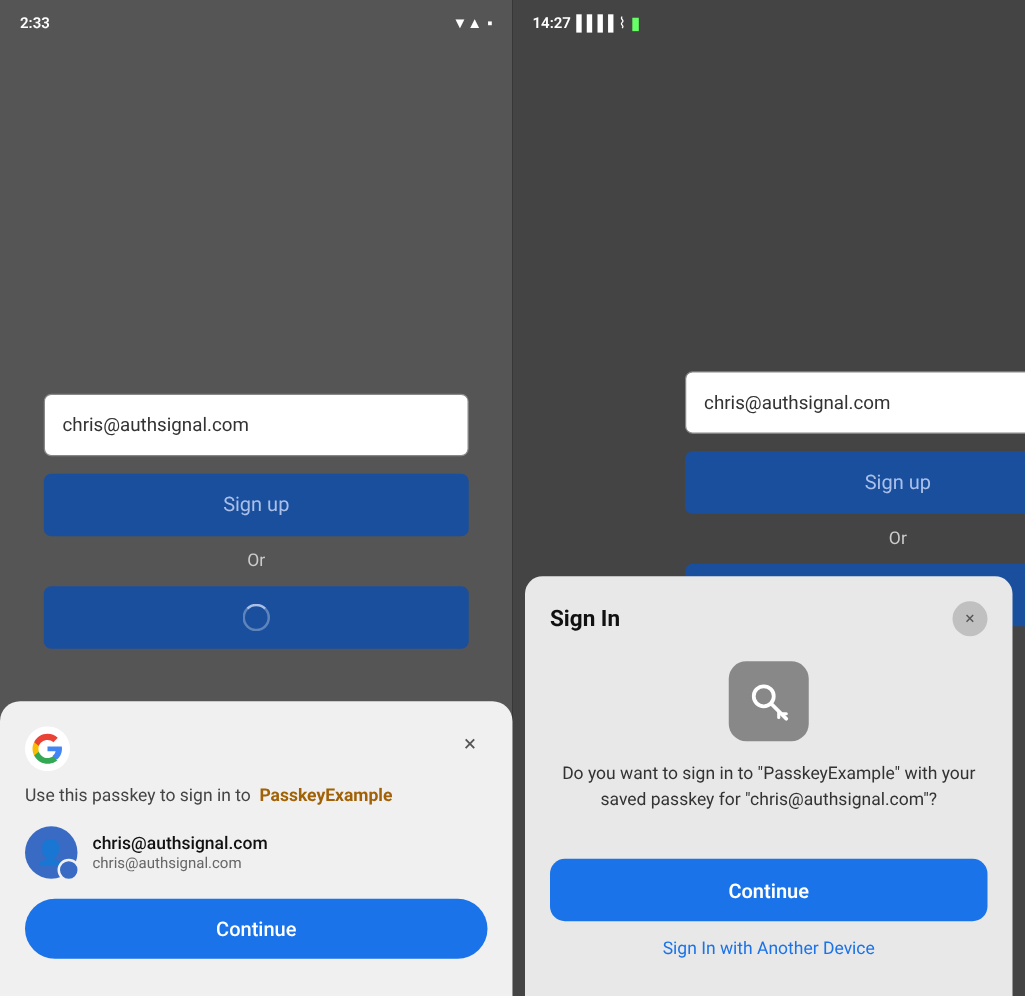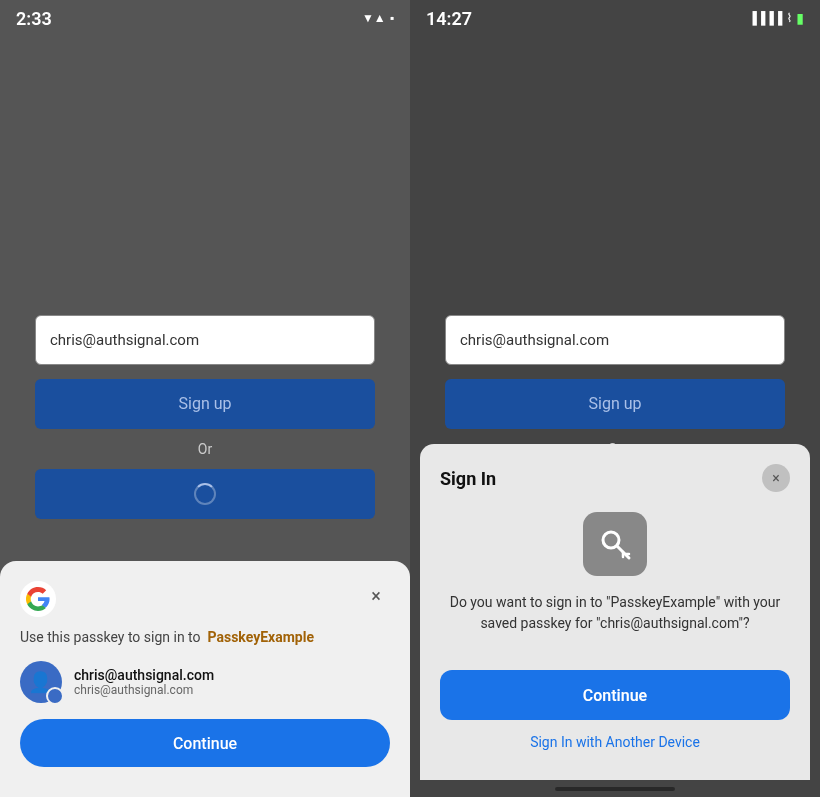--- a/index.html
+++ b/index.html
@@ -22,34 +22,34 @@
       flex-direction: column;
     }
 
     
     .phone-right {
       width: 410px;
       height: 797px;
       background: #444;
       position: relative;
       display: flex;
-      flex-direction: column;
+      flex-direction: row;
     }
 
     
     .status-bar {
       height: 36px;
       display: flex;
       align-items: center;
       justify-content: space-between;
       padding: 0 16px;
       background: transparent;
     }
     .status-bar .time {
-      font-size: 18px;
+      font-size: 12px;
       font-weight: 600;
       color: #fff;
     }
     .status-bar .icons {
       display: flex;
       align-items: center;
       gap: 4px;
     }
     .status-bar .icons span {
       color: #fff;
@@ -227,21 +227,21 @@
       transform: translateX(-50%);
       width: 120px;
       height: 4px;
       background: rgba(0,0,0,0.4);
       border-radius: 2px;
     }
 
     
     .ios-dialog {
       position: absolute;
-      bottom: 17px;
+      bottom: 0;
       left: 10px;
       right: 10px;
       background: #e8e8e8;
       border-radius: 14px 14px 0 0;
       padding: 20px 20px 30px 20px;
       z-index: 10;
     }
     .ios-dialog-header {
       display: flex;
       align-items: center;

